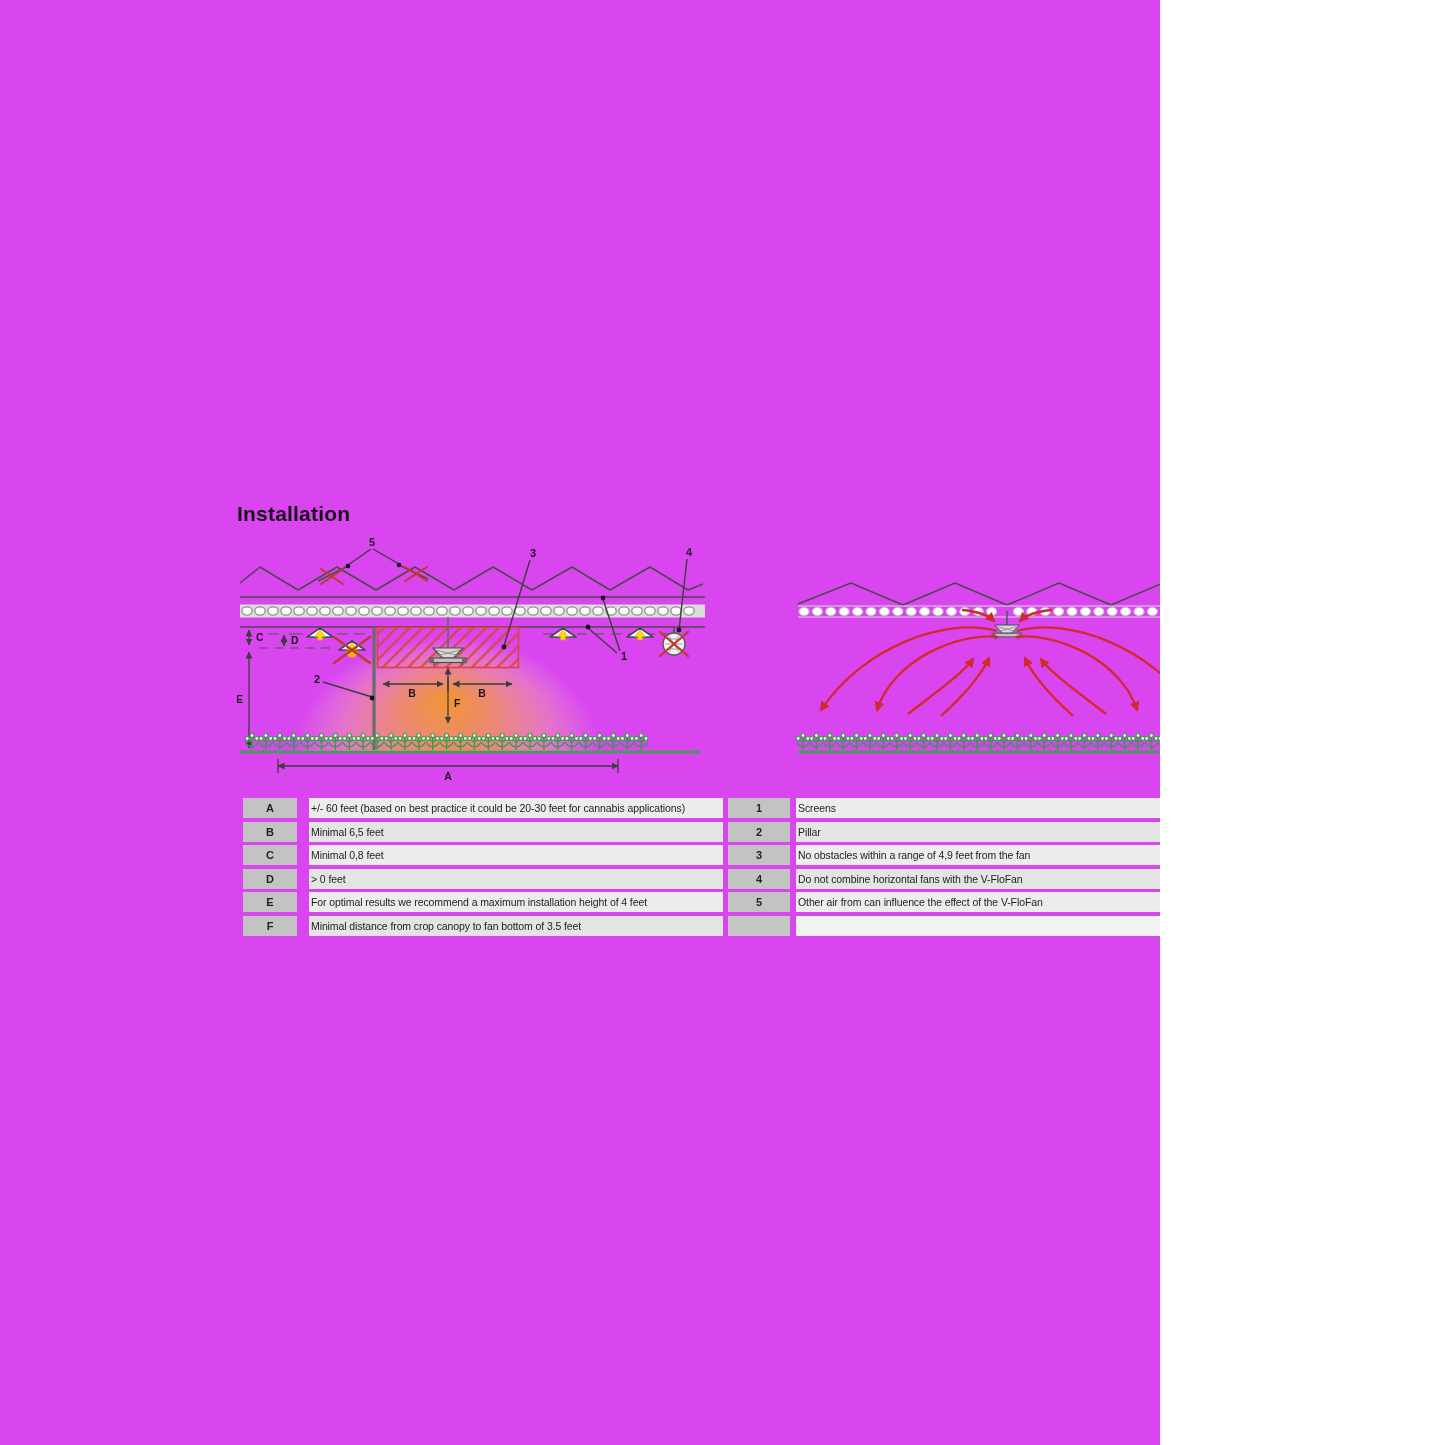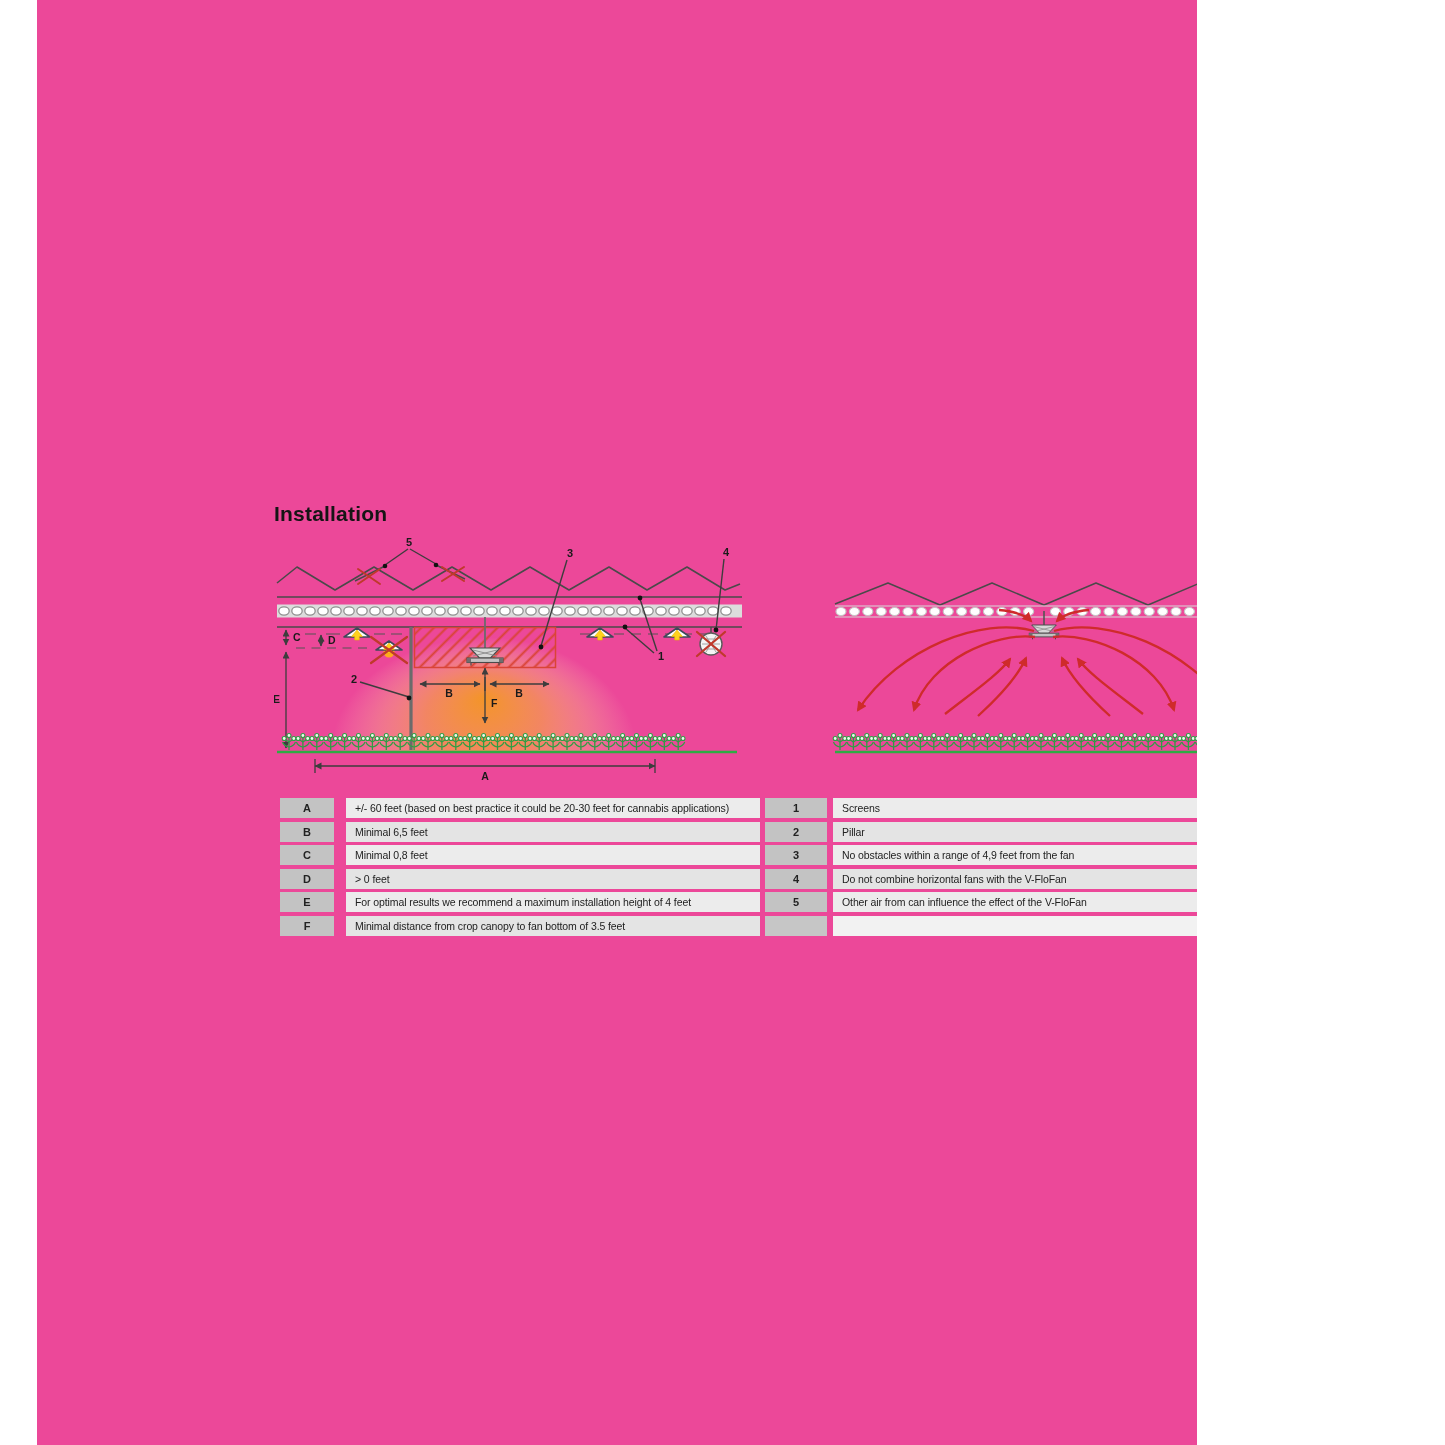--- a/index.html
+++ b/index.html
@@ -1,29 +1,29 @@
 <!DOCTYPE html>
 <html><head>
 <meta charset="utf-8">
 <style>
   html,body{margin:0;padding:0;background:#fff;}
-  .canvas{position:relative;width:1160px;height:1445px;background:#ec4899;overflow:hidden;font-family:"Liberation Sans",sans-serif;margin-left:37px;}
+  .canvas{position:relative;width:1160px;height:1445px;background:#d946ef;overflow:hidden;font-family:"Liberation Sans",sans-serif;}
   .title{position:absolute;left:237px;top:502px;font-size:21px;font-weight:700;color:#151515;letter-spacing:.2px;}
   svg.diagram{position:absolute;left:237px;top:535px;}
   svg text{font-family:"Liberation Sans",sans-serif;}
   .dimlbl{font-size:10.5px;font-weight:700;fill:#1a1a1a;}
   .calloutlbl{font-size:11px;font-weight:700;fill:#1a1a1a;}
   .tbl{position:absolute;display:flex;flex-direction:column;gap:3.5px;width:480px;}
   .tbl.left{left:243px;top:798px;}
   .tbl.right{left:728px;top:798px;}
   .trow{display:flex;height:20px;}
   .tlabel{background:#c3c3c3;font-weight:700;font-size:11px;color:#222;text-align:center;line-height:20px;flex:none;}
   .tbl.left .tlabel{width:54px;margin-right:12px;}
   .tbl.right .tlabel{width:62px;margin-right:6px;}
-  .tval{flex:1;font-size:10.5px;letter-spacing:-0.1px;color:#222;line-height:20px;padding-left:9px;background:#ececec;white-space:nowrap;overflow:hidden;}
+  .tval{flex:1;font-size:10.5px;letter-spacing:-0.1px;color:#222;line-height:20px;padding-left:2px;background:#ececec;white-space:nowrap;overflow:hidden;}
   .trow:nth-child(even) .tval{background:#e4e4e4;}
   .trow.empty .tval{background:#f2f2f2;}
   .trow.empty .tlabel{background:#c6c6c6;}
 </style>
 </head>
 <body>
 
 <div class="canvas">
 
   <div class="title">Installation</div>

